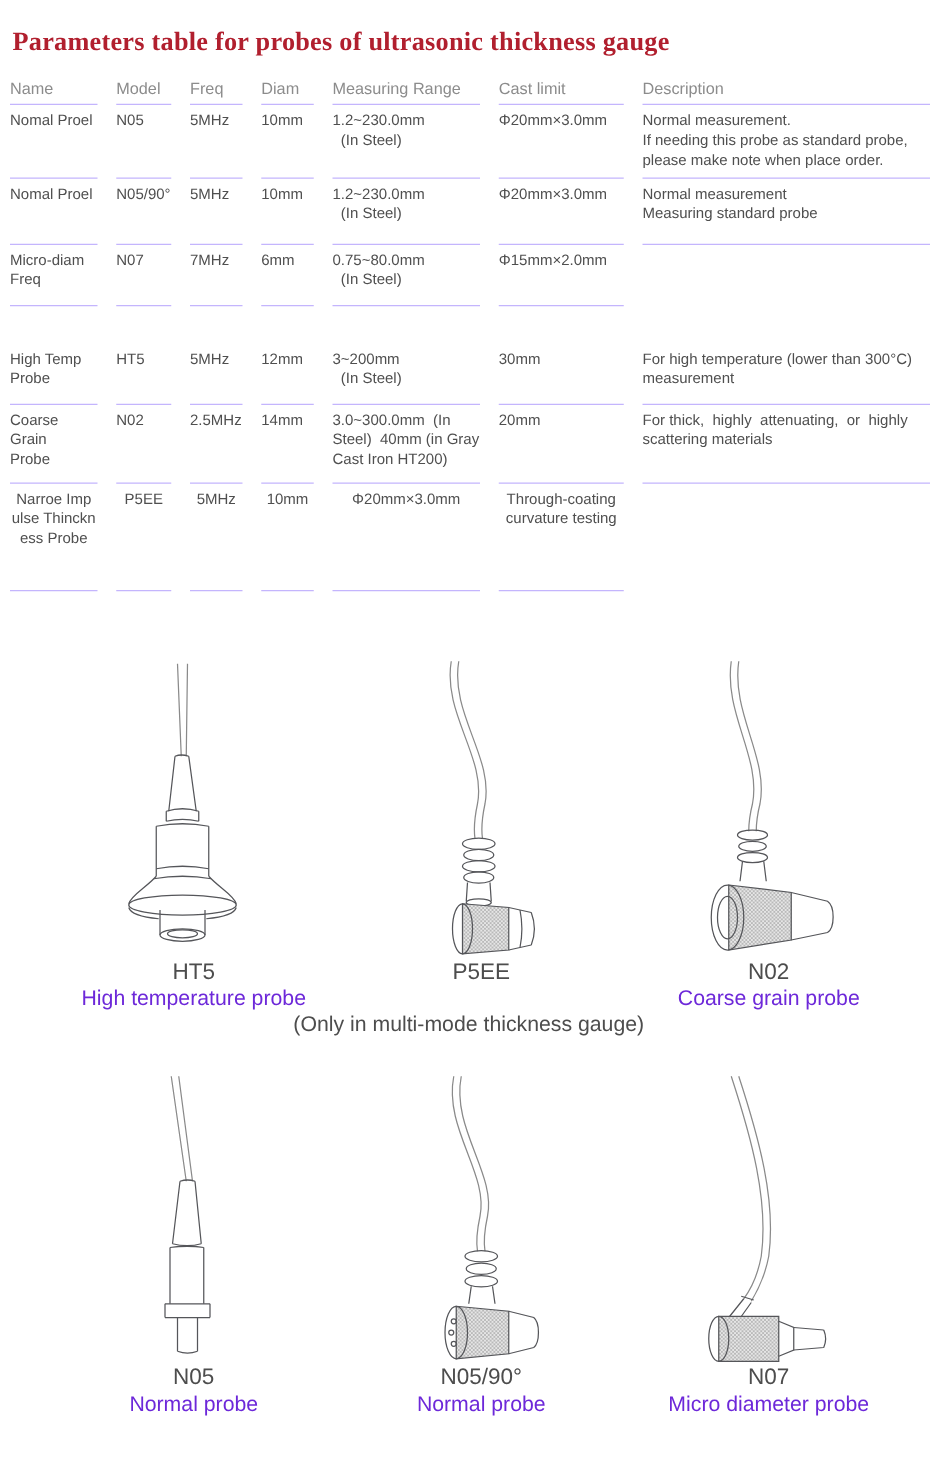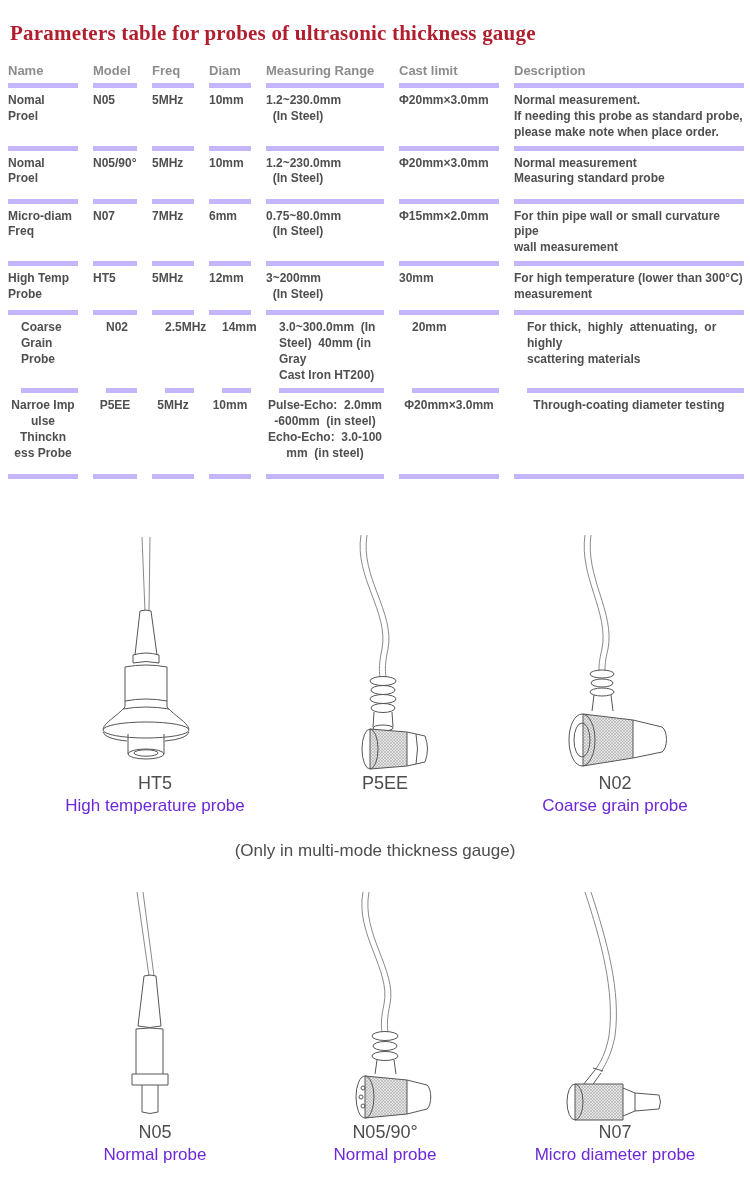--- a/index.html
+++ b/index.html
@@ -20,44 +20,43 @@
   }
 
   
   .ptable { margin:16px 0 0 8px; width:736px; }
   .prow {
     display:grid;
     grid-template-columns:70px 44px 42px 42px 118px 100px 230px;
     column-gap:15px;
   }
   .cell {
-    border-bottom:5px solid #c4b5fd;
+    border-bottom:1px solid #c4b5fd;
     padding:5px 0 5px 0;
     font-size:12px; line-height:1.32; color:#4f4f4f;
     white-space:pre-wrap;
-    font-weight:bold;
   }
   .prow.head .cell {
     color:#8c8c8c; font-size:13px; padding:0 0 4px 0; white-space:nowrap;
   }
   .r1 .cell { min-height:54px; }
   .r2 .cell { min-height:53px; }
   .r3 .cell { min-height:49px; }
-  .r4 .cell { min-height:49px; }
-  .r5 .cell { min-height:63px;margin-left:13px; }
+  .r4 .cell { min-height:49px;margin-top:30px; }
+  .r5 .cell { min-height:63px; }
   .r6 .cell { min-height:86px;text-align:center; }
 
   
   .figures-row { display:flex; padding:0 20px 0 40px; margin-top:48px; }
   .figures-row.bottom { margin-top:25px; }
   .figure { width:230px; display:flex; flex-direction:column; align-items:center; }
   .fig-art { display:block; }
   .fig-model { font-size:18px; color:#4d4d4d; text-align:center; line-height:1.25; }
   .fig-caption { font-size:17px; color:#6d28d9; text-align:center; line-height:1.3; }
-  .mode-note { margin-top:24px; text-align:center; font-size:17px; color:#4d4d4d; }
+  .mode-note { text-align:center; font-size:17px; color:#4d4d4d; }
 
   svg.probe { stroke:#55565a; fill:none; stroke-width:1; }
   svg.probe .cable { stroke:#8a8a8a; }
   svg.probe .knurl { fill:url(#knurlPat); }
 </style>
 </head>
 <body>
 
 <svg width="0" height="0" style="position:absolute">
   <defs>
@@ -110,22 +109,20 @@
 
     <div class="prow r3">
       <div class="cell">Micro-diam
 Freq</div>
       <div class="cell">N07</div>
       <div class="cell">7MHz</div>
       <div class="cell">6mm</div>
       <div class="cell">0.75~80.0mm
   (In Steel)</div>
       <div class="cell">Φ15mm×2.0mm</div>
-      <div class="cell">For thin pipe wall or small curvature pipe
-wall measurement</div>
     </div>
 
     <div class="prow r4">
       <div class="cell">High Temp
 Probe</div>
       <div class="cell">HT5</div>
       <div class="cell">5MHz</div>
       <div class="cell">12mm</div>
       <div class="cell">3~200mm
   (In Steel)</div>
@@ -148,26 +145,22 @@
 scattering materials</div>
     </div>
 
     <div class="prow r6">
       <div class="cell">Narroe Imp
 ulse Thinckn
 ess Probe</div>
       <div class="cell">P5EE</div>
       <div class="cell">5MHz</div>
       <div class="cell">10mm</div>
-      <div class="cell">Pulse-Echo:  2.0mm
--600mm  (in steel)
-Echo-Echo:  3.0-100
-mm  (in steel)</div>
       <div class="cell">Φ20mm×3.0mm</div>
-      <div class="cell">Through-coating diameter testing</div>
+      <div class="cell">Through-coating curvature testing</div>
     </div>
   </div>
 
   <div class="figures-row">
 
     <div class="figure">
       <svg class="probe fig-art" width="220" height="245" viewBox="0 0 180 245">
         <path class="cable" d="M77 10 L80 84 M85 10 L84 84"></path>
         <path d="M75 84 Q80 82 86 84 M75 84 L70 128 M86 84 L92 128"></path>
         <path d="M68 128 Q81 124 94 128 M68 128 L68 136 M94 128 L94 136 M68 136 Q81 133 94 136"></path>

